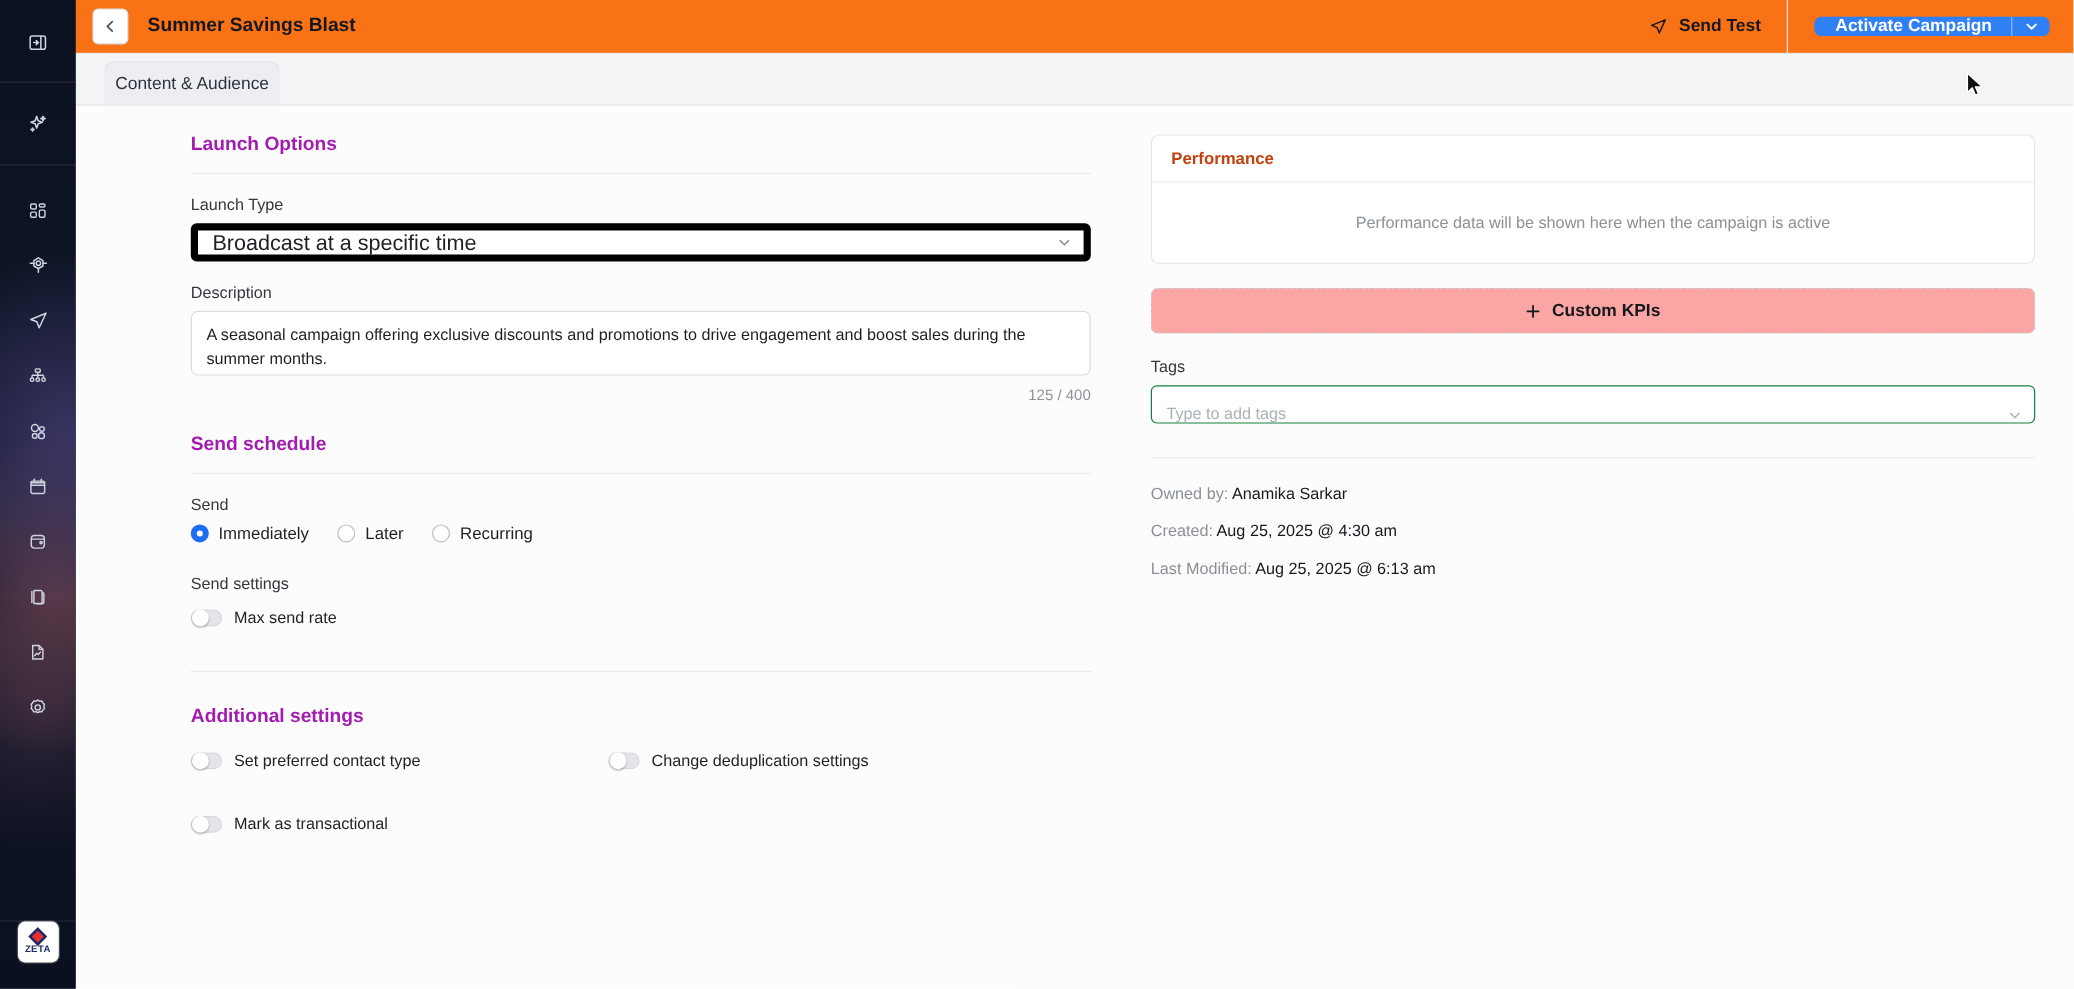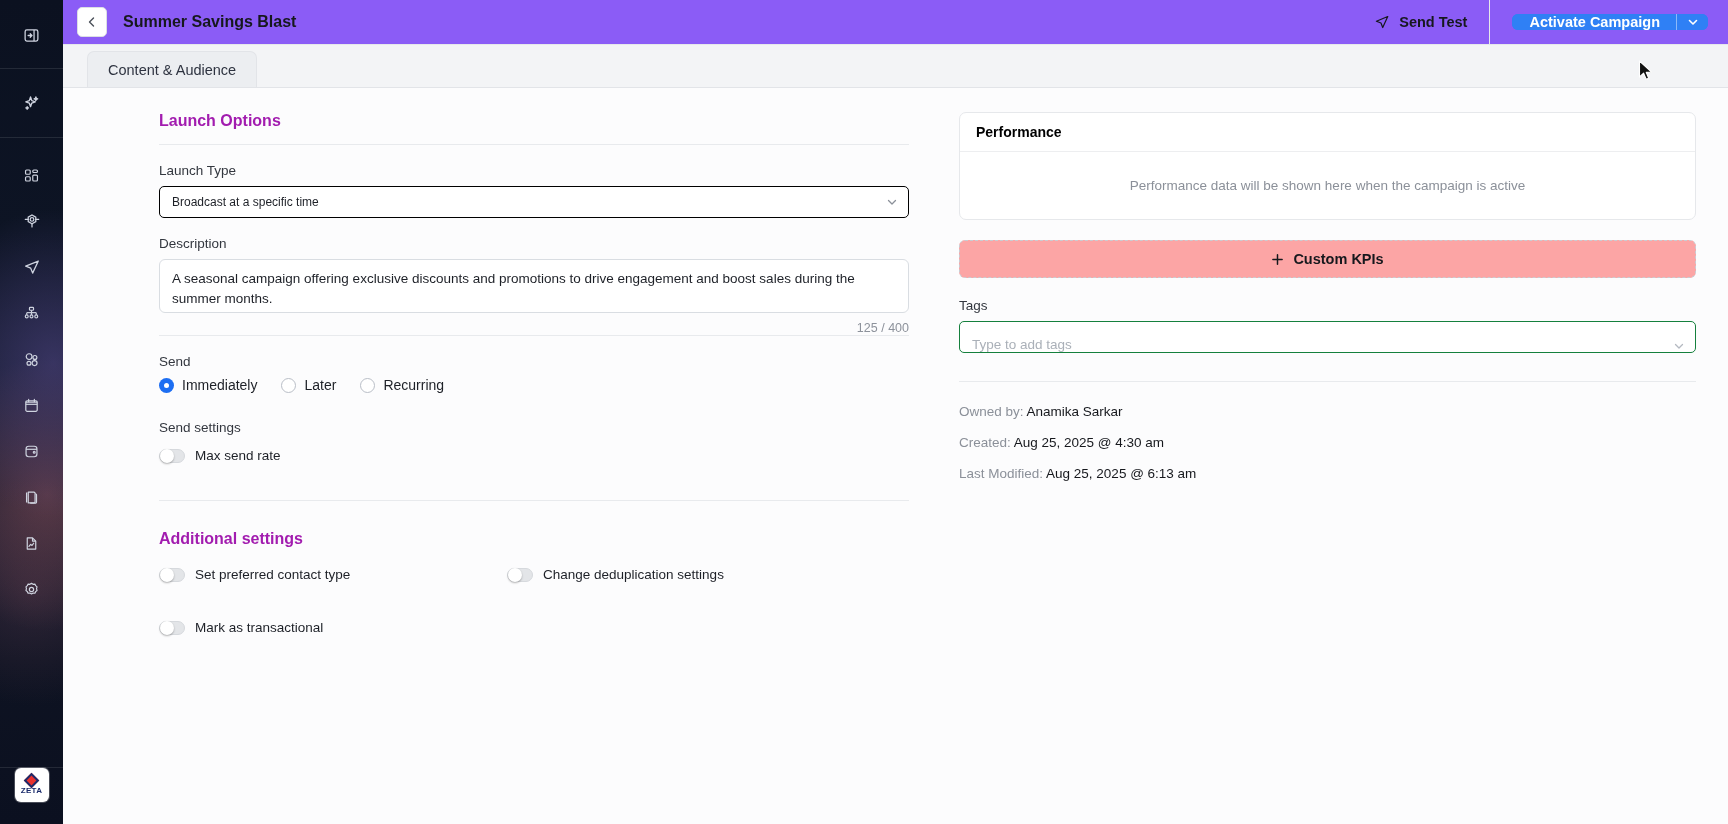--- a/index.html
+++ b/index.html
@@ -68,21 +68,21 @@
     color: #1a2b6b; letter-spacing: 0.3px;
     line-height: 8px;
   }
 
   
   #main { flex: 1 1 auto; display: flex; flex-direction: column; min-width: 0; }
 
   
   #headerbar {
     height: 45px; flex: 0 0 45px;
-    background: #8b5cf6;
+    background: #f97316;
     border-bottom: 1px solid #e6e8eb;
     display: flex; align-items: center;
     padding-left: 14px;
   }
   #back-btn {
     width: 30px; height: 30px;
     border: 1px solid #dcdfe4;
     border-radius: 5px;
     background: #fff;
     display: flex; align-items: center; justify-content: center;
@@ -133,21 +133,21 @@
     height: 43px; flex: 0 0 43px;
     background: #f3f4f6;
     border-bottom: 1px solid #e2e4e8;
     display: flex; align-items: flex-end;
     padding-left: 24px;
     position: relative;
   }
   .tab {
     height: 36px;
     display: flex; align-items: center;
-    padding: 0 20px;
+    padding: 0 8px;
     font-size: 14.5px;
     color: #2e3340;
     background: #eceef1;
     border: 1px solid #e2e4e8;
     border-bottom: none;
     border-radius: 7px 7px 0 0;
     cursor: pointer;
     margin-right: 2px;
     position: relative;
     white-space: nowrap;
@@ -183,26 +183,26 @@
 
   .section-title {
     font-size: 16px; font-weight: bold; color: #a21caf;
     padding-bottom: 14px;
   }
   .section-rule { height: 1px; background: #e8eaed; margin-bottom: 18px; }
   .field-label { font-size: 13.5px; color: #33373f; margin-bottom: 8px; }
 
   #launch-type-select {
     height: 32px; width: 100%;
-    border: 1px solid #000000; border-radius: 5px;
+    border: 6px solid #000000; border-radius: 5px;
     background: #fff;
     display: flex; align-items: center;
     padding: 0 10px 0 12px;
     cursor: pointer;
-    font-size: 12px; color: #1d2027;
+    font-size: 18px; color: #1d2027;
   }
   #launch-type-select .sel-val { flex: 1 1 auto; }
 
   #desc-box {
     width: 100%; height: 54px;
     border: 1px solid #d9dde2; border-radius: 6px;
     background: #fff;
     padding: 9px 12px;
     font-family: "Liberation Sans", sans-serif;
     font-size: 13.5px; color: #1d2027;
@@ -248,21 +248,21 @@
   .tgl-lbl { font-size: 13.5px; color: #1d2027; }
 
   
   #perf-card {
     border: 1px solid #e6e8eb; border-radius: 7px;
     background: #fff;
     overflow: hidden;
   }
   #perf-head {
     padding: 11px 16px;
-    font-size: 14px; font-weight: bold; color: #000000;
+    font-size: 14px; font-weight: bold; color: #c2410c;
     border-bottom: 1px solid #edeef0;
   }
   #perf-body {
     padding: 26px 16px;
     text-align: center;
     font-size: 13.5px; color: #8b9099;
   }
   #custom-kpi-btn {
     margin-top: 20px;
     height: 38px;
@@ -452,20 +452,21 @@
           <span class="sel-val">Broadcast at a specific time</span>
           <svg width="12" height="12" viewBox="0 0 12 12" fill="none" stroke="#8b9099" stroke-width="1.3" stroke-linecap="round" stroke-linejoin="round">
             <polyline points="2.5,4.5 6,8 9.5,4.5"></polyline>
           </svg>
         </div>
 
         <div class="field-label" style="margin-top:18px;">Description</div>
         <textarea id="desc-box" style="">A seasonal campaign offering exclusive discounts and promotions to drive engagement and boost sales during the summer months.</textarea>
         <div id="desc-counter">125 / 400</div>
 
+        <div class="section-title" style="margin-top:26px;">Send schedule</div>
         <div class="section-rule"></div>
 
         <div class="field-label">Send</div>
         <div class="radio-row">
           <div class="radio-item on">
             <span class="radio-dot"></span>
             <span class="radio-lbl">Immediately</span>
           </div>
           <div class="radio-item">
             <span class="radio-dot"></span>

